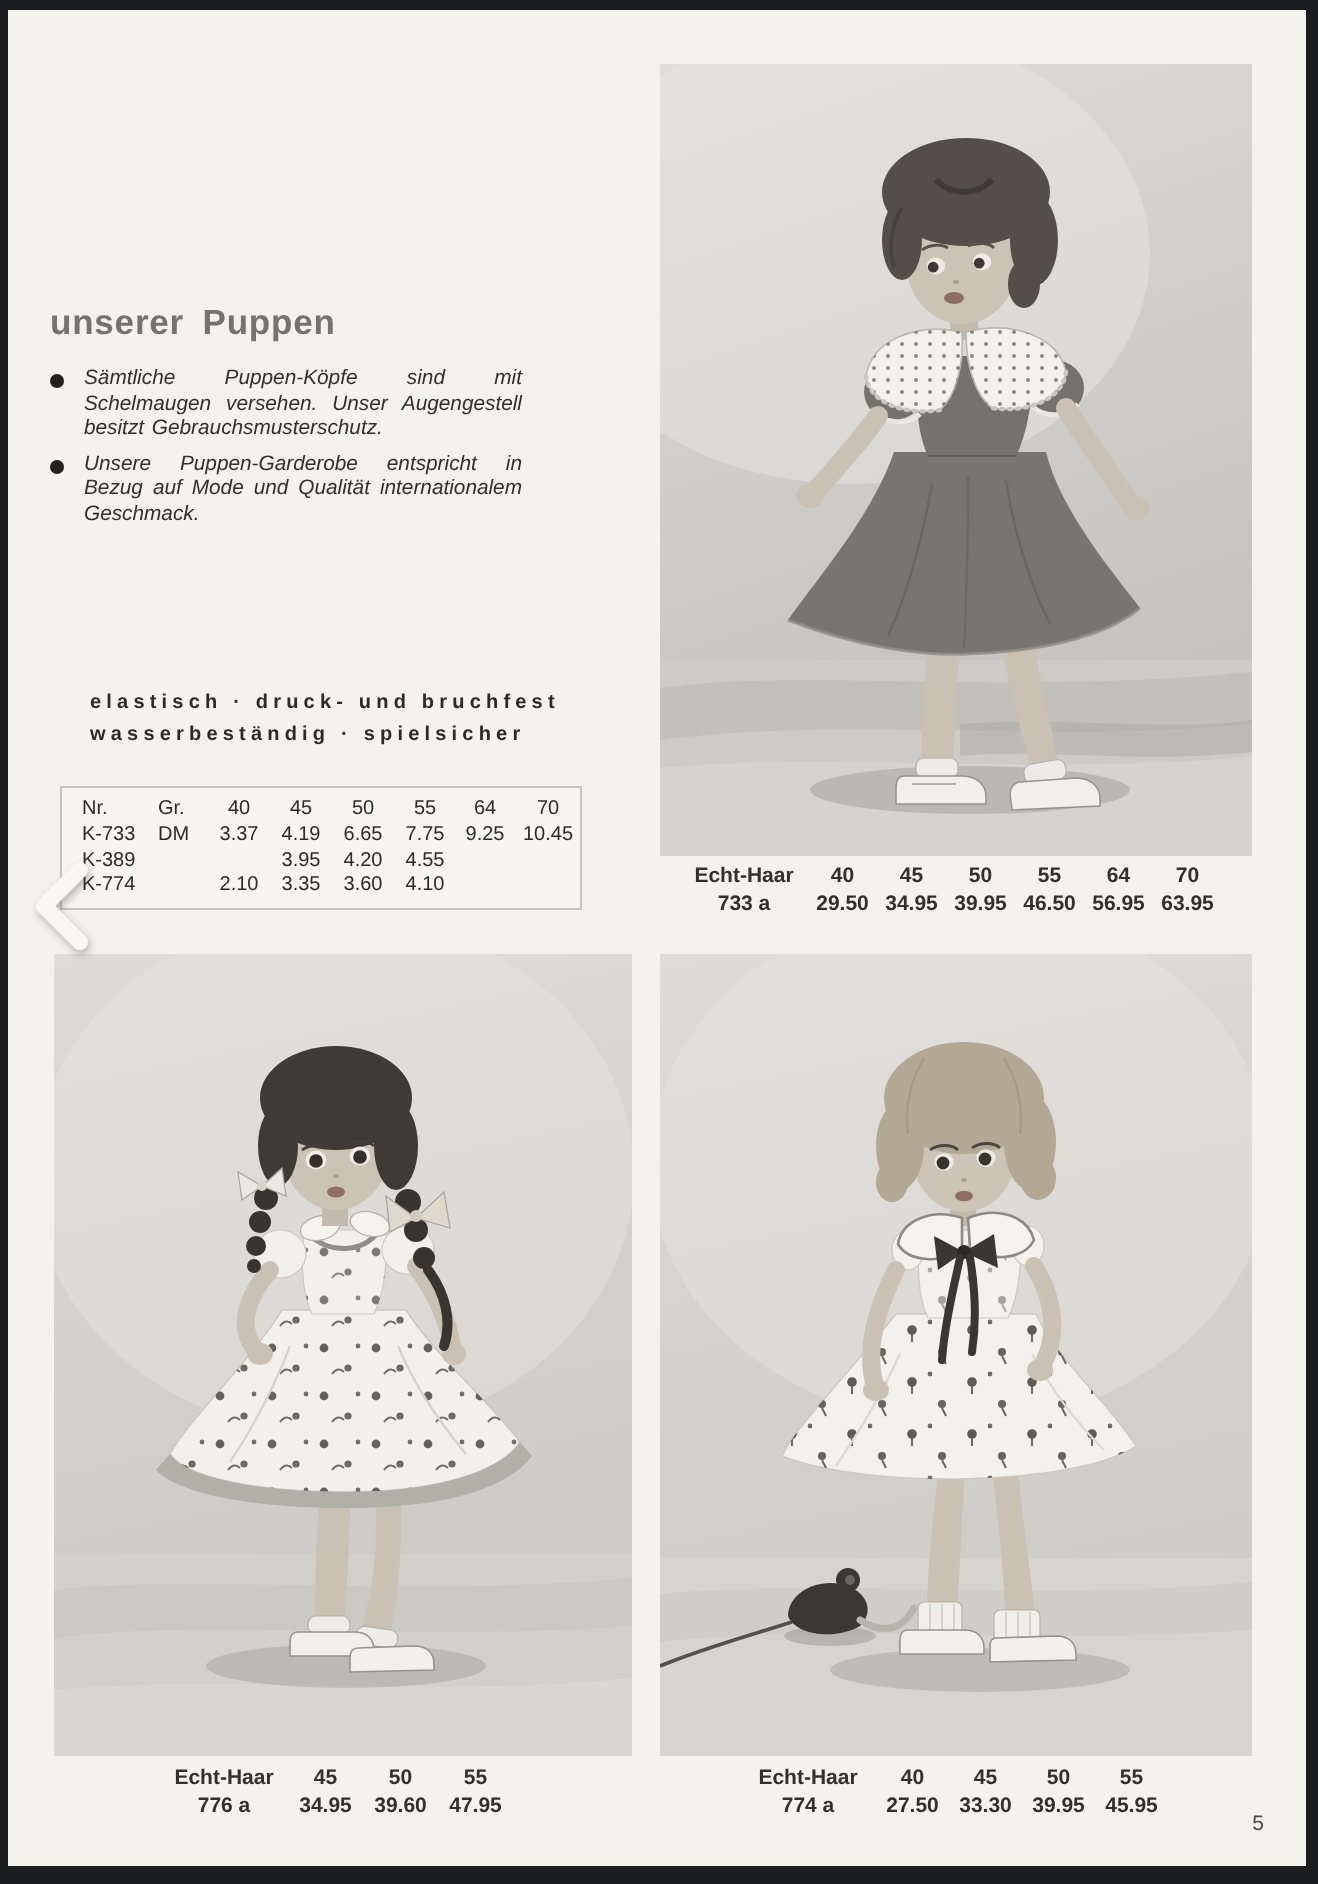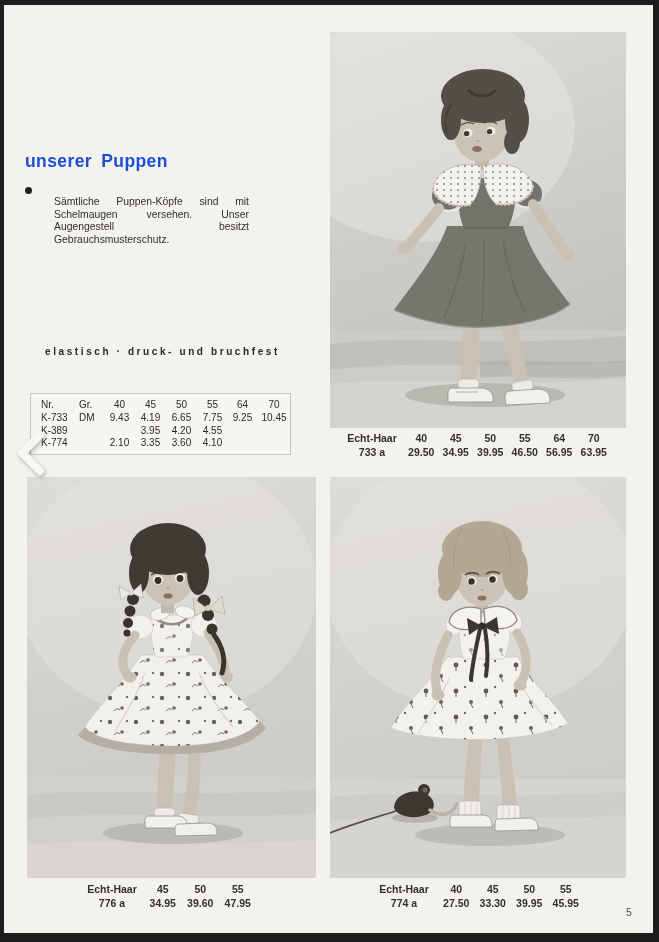--- a/index.html
+++ b/index.html
@@ -2,25 +2,25 @@
 <html><head>
 <meta charset="utf-8">
 <style>
   html,body{margin:0;padding:0;background:#101112;}
   .scan{position:relative;width:659px;height:942px;background:#1b1d1f;overflow:hidden;
         font-family:"Liberation Sans",sans-serif;}
   .page{position:absolute;left:4px;top:5px;width:649px;height:928px;background:#f4f2ec;}
 
   
   .heading{position:absolute;left:21px;top:146px;font-size:17.5px;font-weight:bold;
-           color:#1d4ed8;letter-spacing:.4px;word-spacing:4px;}
+           color:#737373;letter-spacing:.4px;word-spacing:4px;}
   .bullets{position:absolute;left:21px;top:179px;width:236px;}
   .bullet{display:flex;gap:10px;margin-bottom:5px;}
   .bullet .dot{flex:0 0 auto;width:7px;height:7px;border-radius:50%;background:#23211d;margin-top:3px;}
-  .bullet p{margin:12px;font-size:10.4px;line-height:12.6px;color:#33302a;text-align:justify;word-spacing:1px;}
+  .bullet p{margin:0;font-size:10.4px;line-height:12.6px;color:#33302a;text-align:justify;word-spacing:1px;font-style:italic;}
   .slogans{position:absolute;left:41px;top:299px;font-size:10px;font-weight:bold;
            letter-spacing:2.6px;line-height:15.5px;color:#2c2a25;margin-top:40px;}
   .gard-title{position:absolute;left:26px;top:349px;width:261px;text-align:center;
               font-size:10.5px;letter-spacing:3px;color:#2c2a25;}
   .gard-box{position:absolute;left:26px;top:368px;width:261px;height:62px;box-sizing:border-box;
             border:1px solid #c7c4bc;background:#f7f5ef;padding:5px 0 0 10px;margin-top:20px;}
   .gard-grid{display:grid;grid-template-columns:38px 25px 31px 31px 31px 31px 29px 34px;
              font-size:10px;line-height:12.8px;color:#2e2b26;}
   .gard-grid .l{text-align:left;}
   .gard-grid .c{text-align:center;}
@@ -52,41 +52,46 @@
 <div class="scan">
   <div class="page">
 
     <div class="heading">unserer Puppen</div>
 
     <div class="bullets">
       <div class="bullet">
         <span class="dot"></span>
         <p>Sämtliche Puppen-Köpfe sind mit Schelmaugen versehen. Unser Augengestell besitzt Gebrauchsmusterschutz.</p>
       </div>
+      <div class="bullet">
+        <span class="dot"></span>
+        <p>Unsere Puppen-Garderobe entspricht in Bezug auf Mode und Qualität internationalem Geschmack.</p>
+      </div>
     </div>
 
     <div class="slogans">
       <div>elastisch · druck- und bruchfest</div>
+      <div>wasserbeständig · spielsicher</div>
     </div>
 
 
     <div class="gard-box">
       <div class="gard-grid">
         <div class="l">Nr.</div>
         <div class="l">Gr.</div>
         <div class="c">40</div>
         <div class="c">45</div>
         <div class="c">50</div>
         <div class="c">55</div>
         <div class="c">64</div>
         <div class="c">70</div>
 
         <div class="l">K-733</div>
         <div class="l">DM</div>
-        <div class="c">9.43</div>
+        <div class="c">3.37</div>
         <div class="c">4.19</div>
         <div class="c">6.65</div>
         <div class="c">7.75</div>
         <div class="c">9.25</div>
         <div class="c">10.45</div>
 
         <div class="l">K-389</div>
         <div class="l"></div>
         <div class="c"></div>
         <div class="c">3.95</div>

